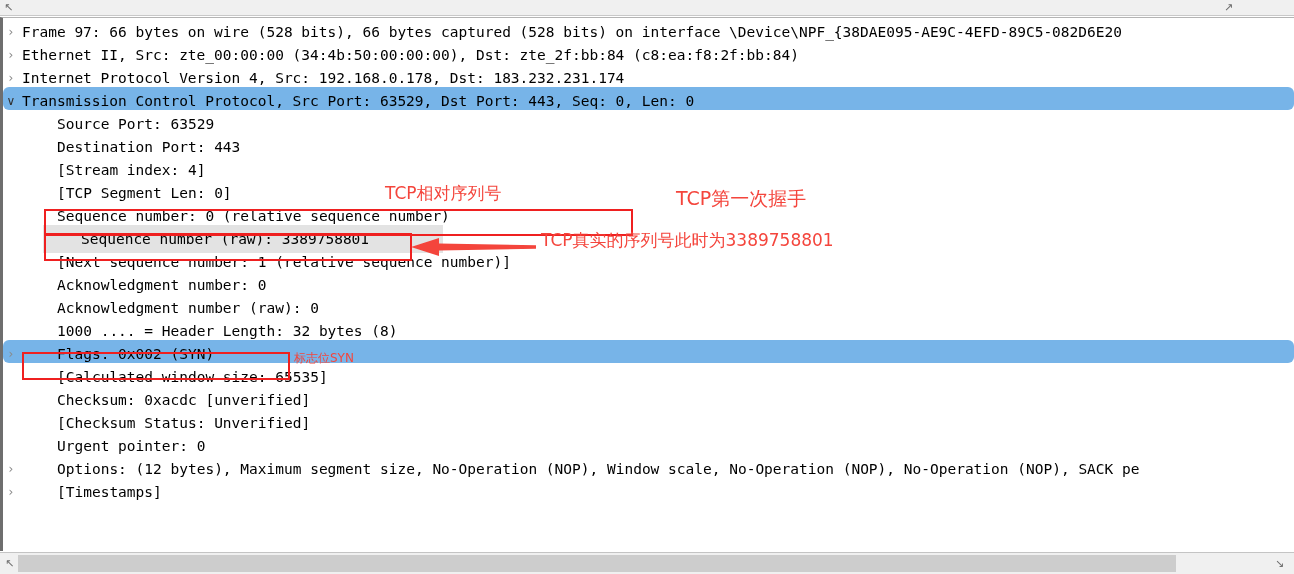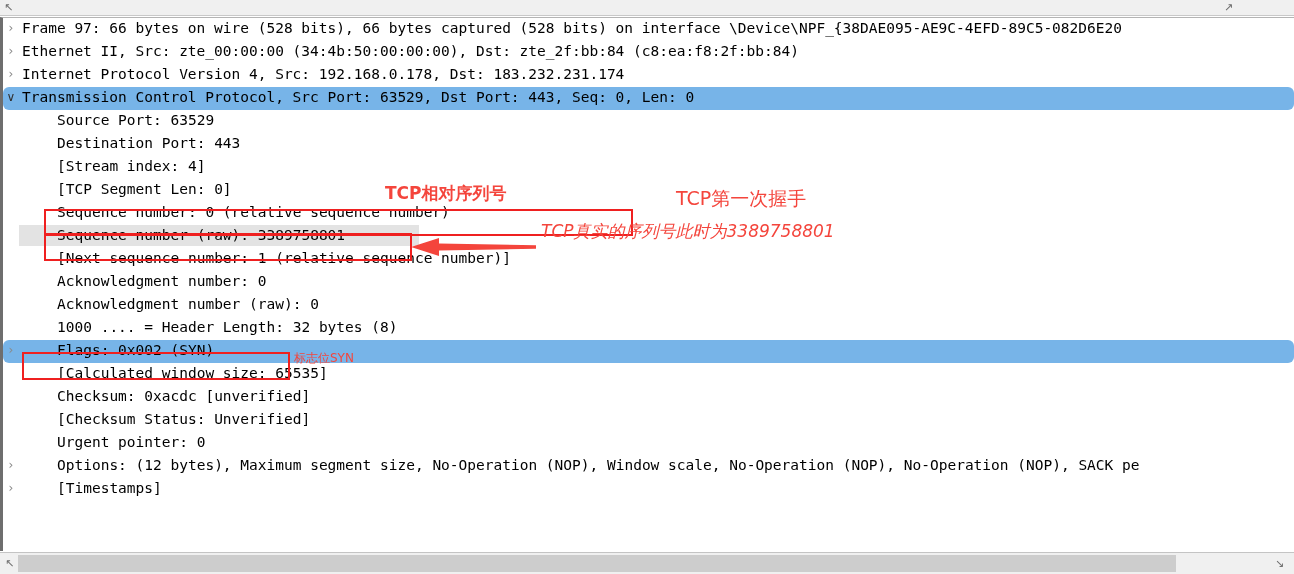--- a/index.html
+++ b/index.html
@@ -47,21 +47,21 @@
     background: #ffffff;
     border-top: 1px solid #b4b4b4;
     border-left: 3px solid #6e6e6e;
     box-sizing: border-box;
     overflow: hidden;
   }
 
   .tree-row {
     position: relative;
     height: 23px;
-    line-height: 21px;
+    line-height: 28px;
     white-space: nowrap;
     font-size: 14.5px;
     color: #000000;
     letter-spacing: 0px;
   }
   .tree-row.selected {
     background: #77b4e8;
     border-radius: 6px;
   }
 
@@ -81,20 +81,21 @@
 
   
   .lvl0 { padding-left: 3px; }
   .lvl1 { padding-left: 38px; }   
 
   
   .hover-chip {
     background: #e3e3e3;
     display: inline-block;
     padding-right: 74px;
+    margin-left: 24px;
   }
 
   
   .redbox {
     position: absolute;
     border: 2.5px solid #ef2020;
     box-sizing: border-box;
     pointer-events: none;
   }
   #redbox-seq-rel { left: 44px;  top: 209px; width: 589px; height: 27px; }
@@ -104,23 +105,23 @@
   
   .annot {
     position: absolute;
     color: #f4453c;
     font-family: "DejaVu Sans", "Liberation Sans", sans-serif;
     font-size: 17px;
     font-weight: 500;
     white-space: nowrap;
     pointer-events: none;
   }
-  #annot-rel-seq   { left: 385px; top: 182px; font-weight: bold; }
+  #annot-rel-seq   { left: 385px; top: 182px; }
   #annot-handshake { left: 676px; top: 186px; font-size: 19px; }
-  #annot-raw-seq   { left: 541px; top: 220px; font-style: italic; }
+  #annot-raw-seq   { left: 541px; top: 229px; }
   #annot-syn       { left: 294px; top: 350px; font-size: 12px; }
 
   
   #annot-arrow {
     position: absolute;
     left: 411px; top: 236px;
     width: 125px; height: 22px;
     pointer-events: none;
   }
 

